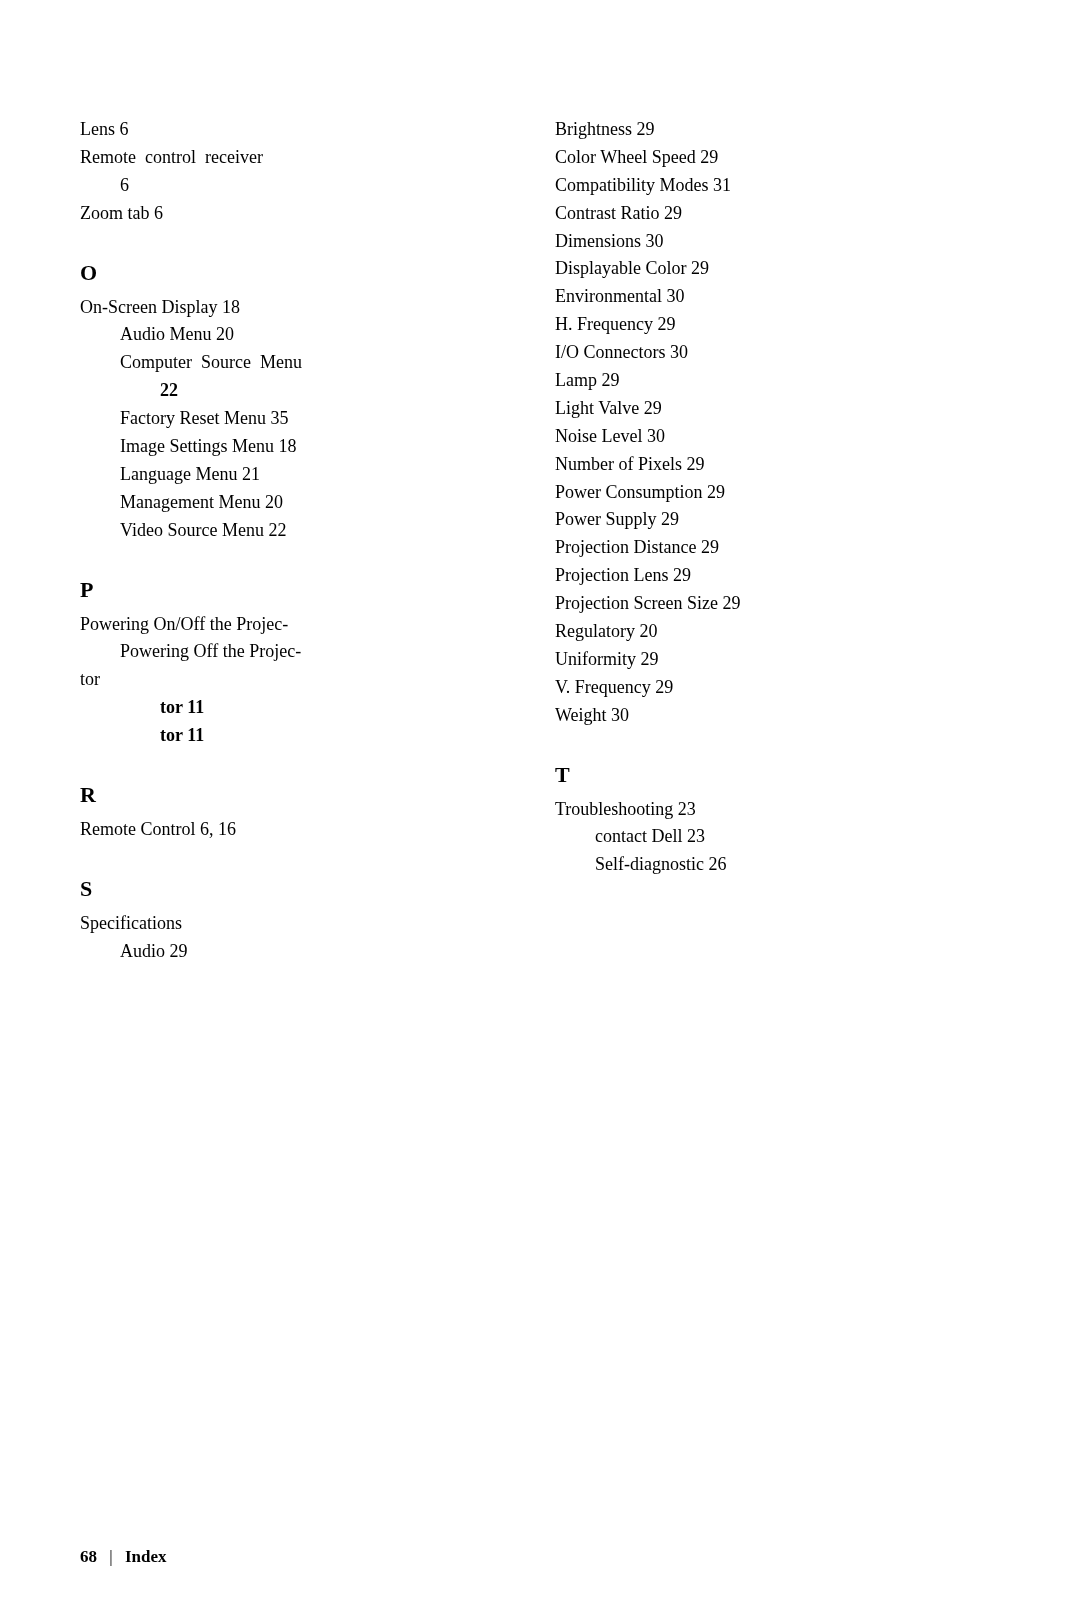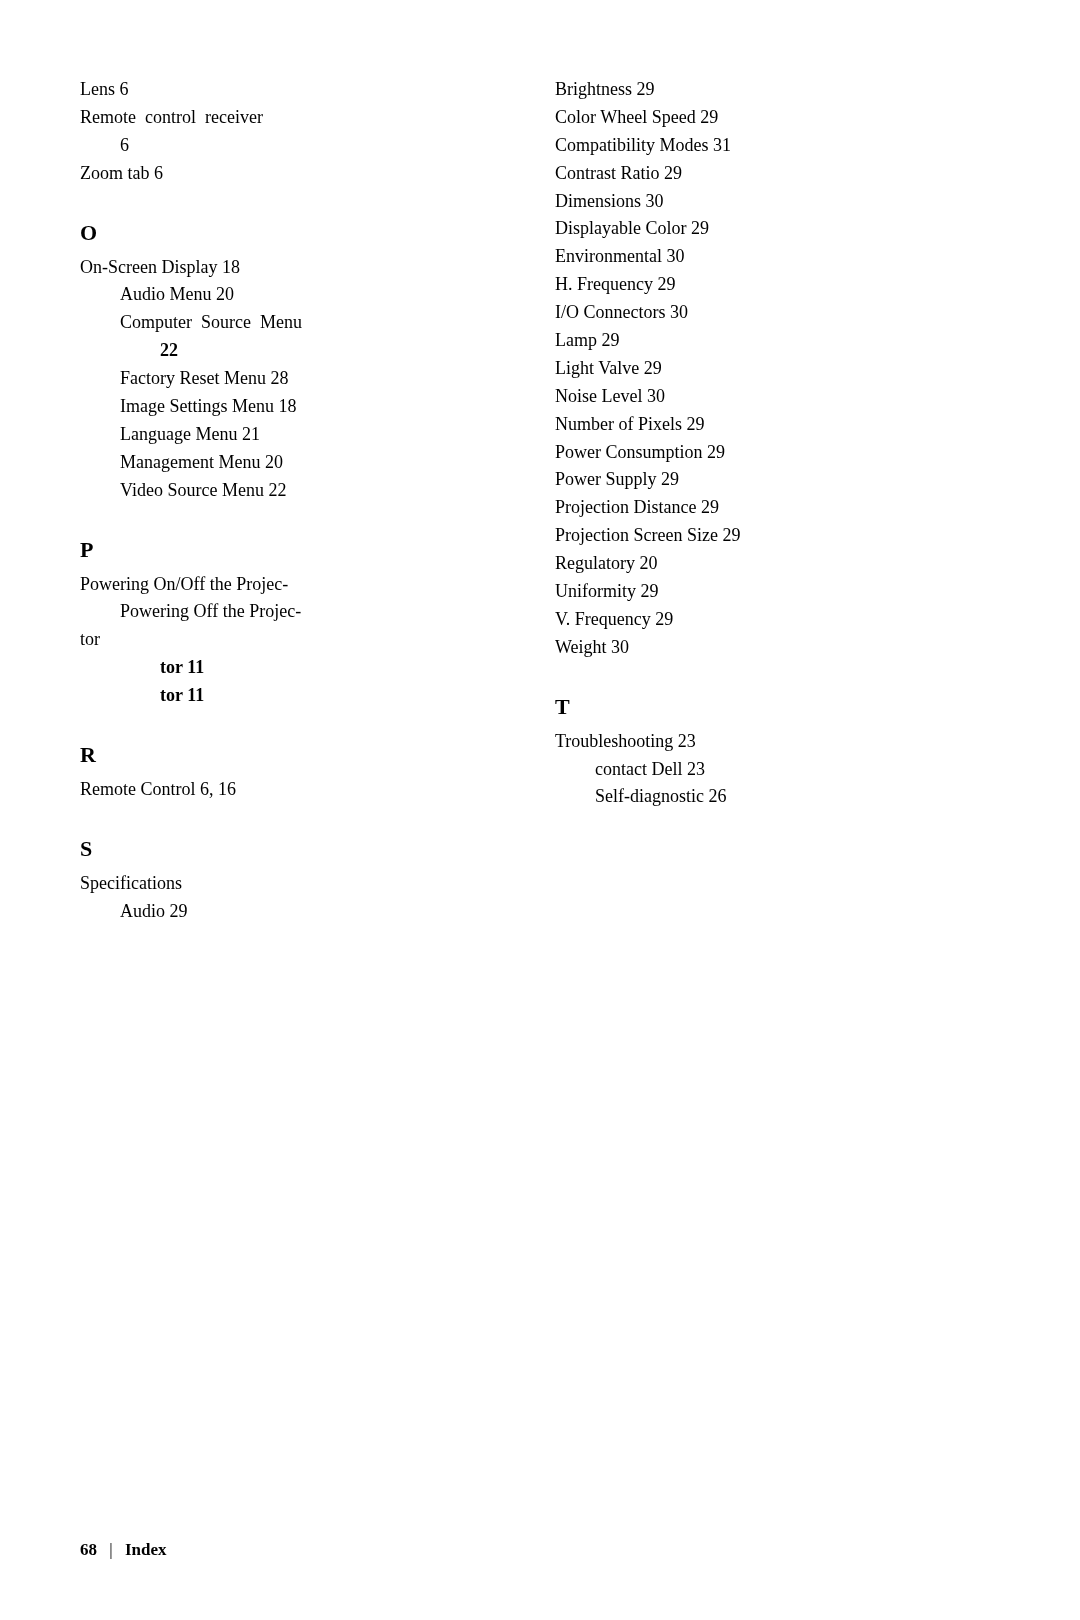--- a/index.html
+++ b/index.html
@@ -14,21 +14,21 @@
       font-size: 18px;
       color: #000000;
       width: 1080px;
       min-height: 1620px;
       position: relative;
     }
 
     .page {
       width: 866px;
       min-height: 1620px;
-      padding: 76px 80px 100px 80px;
+      padding: 116px 80px 100px 80px;
       position: relative;
     }
 
     .two-column {
       display: flex;
       gap: 40px;
     }
 
     .col-left {
       width: 435px;
@@ -59,21 +59,21 @@
       padding-left: 80px;
       font-weight: bold;
     }
 
     .section-gap {
       margin-top: 28px;
     }
 
     .footer {
       position: absolute;
-      bottom: 60px;
+      bottom: 53px;
       left: 80px;
       font-size: 17px;
       font-weight: bold;
       color: #000;
     }
 
     .footer-separator {
       display: inline-block;
       margin: 0 8px;
       font-weight: normal;
@@ -93,21 +93,21 @@
         <div class="index-entry indent1">6</div>
         <div class="index-entry">Zoom tab 6</div>
       </div>
 
       <div class="section-gap">
         <div class="section-letter">O</div>
         <div class="index-entry">On-Screen Display 18</div>
         <div class="index-entry indent1">Audio Menu 20</div>
         <div class="index-entry indent1">Computer&nbsp; Source&nbsp; Menu</div>
         <div class="index-entry indent2">22</div>
-        <div class="index-entry indent1">Factory Reset Menu 28</div>
+        <div class="index-entry indent1">Factory Reset Menu 35</div>
         <div class="index-entry indent1">Image Settings Menu 18</div>
         <div class="index-entry indent1">Language Menu 21</div>
         <div class="index-entry indent1">Management Menu 20</div>
         <div class="index-entry indent1">Video Source Menu 22</div>
       </div>
 
       <div class="section-gap">
         <div class="section-letter">P</div>
         <div class="index-entry">Powering On/Off the Projec-</div>
         <div class="index-entry indent1">Powering Off the Projec-</div>
@@ -141,20 +141,21 @@
         <div class="index-entry">Environmental 30</div>
         <div class="index-entry">H. Frequency 29</div>
         <div class="index-entry">I/O Connectors 30</div>
         <div class="index-entry">Lamp 29</div>
         <div class="index-entry">Light Valve 29</div>
         <div class="index-entry">Noise Level 30</div>
         <div class="index-entry">Number of Pixels 29</div>
         <div class="index-entry">Power Consumption 29</div>
         <div class="index-entry">Power Supply 29</div>
         <div class="index-entry">Projection Distance 29</div>
+        <div class="index-entry">Projection Lens 29</div>
         <div class="index-entry">Projection Screen Size 29</div>
         <div class="index-entry">Regulatory 20</div>
         <div class="index-entry">Uniformity 29</div>
         <div class="index-entry">V. Frequency 29</div>
         <div class="index-entry">Weight 30</div>
       </div>
 
 
       <div class="section-gap">
         <div class="section-letter">T</div>

